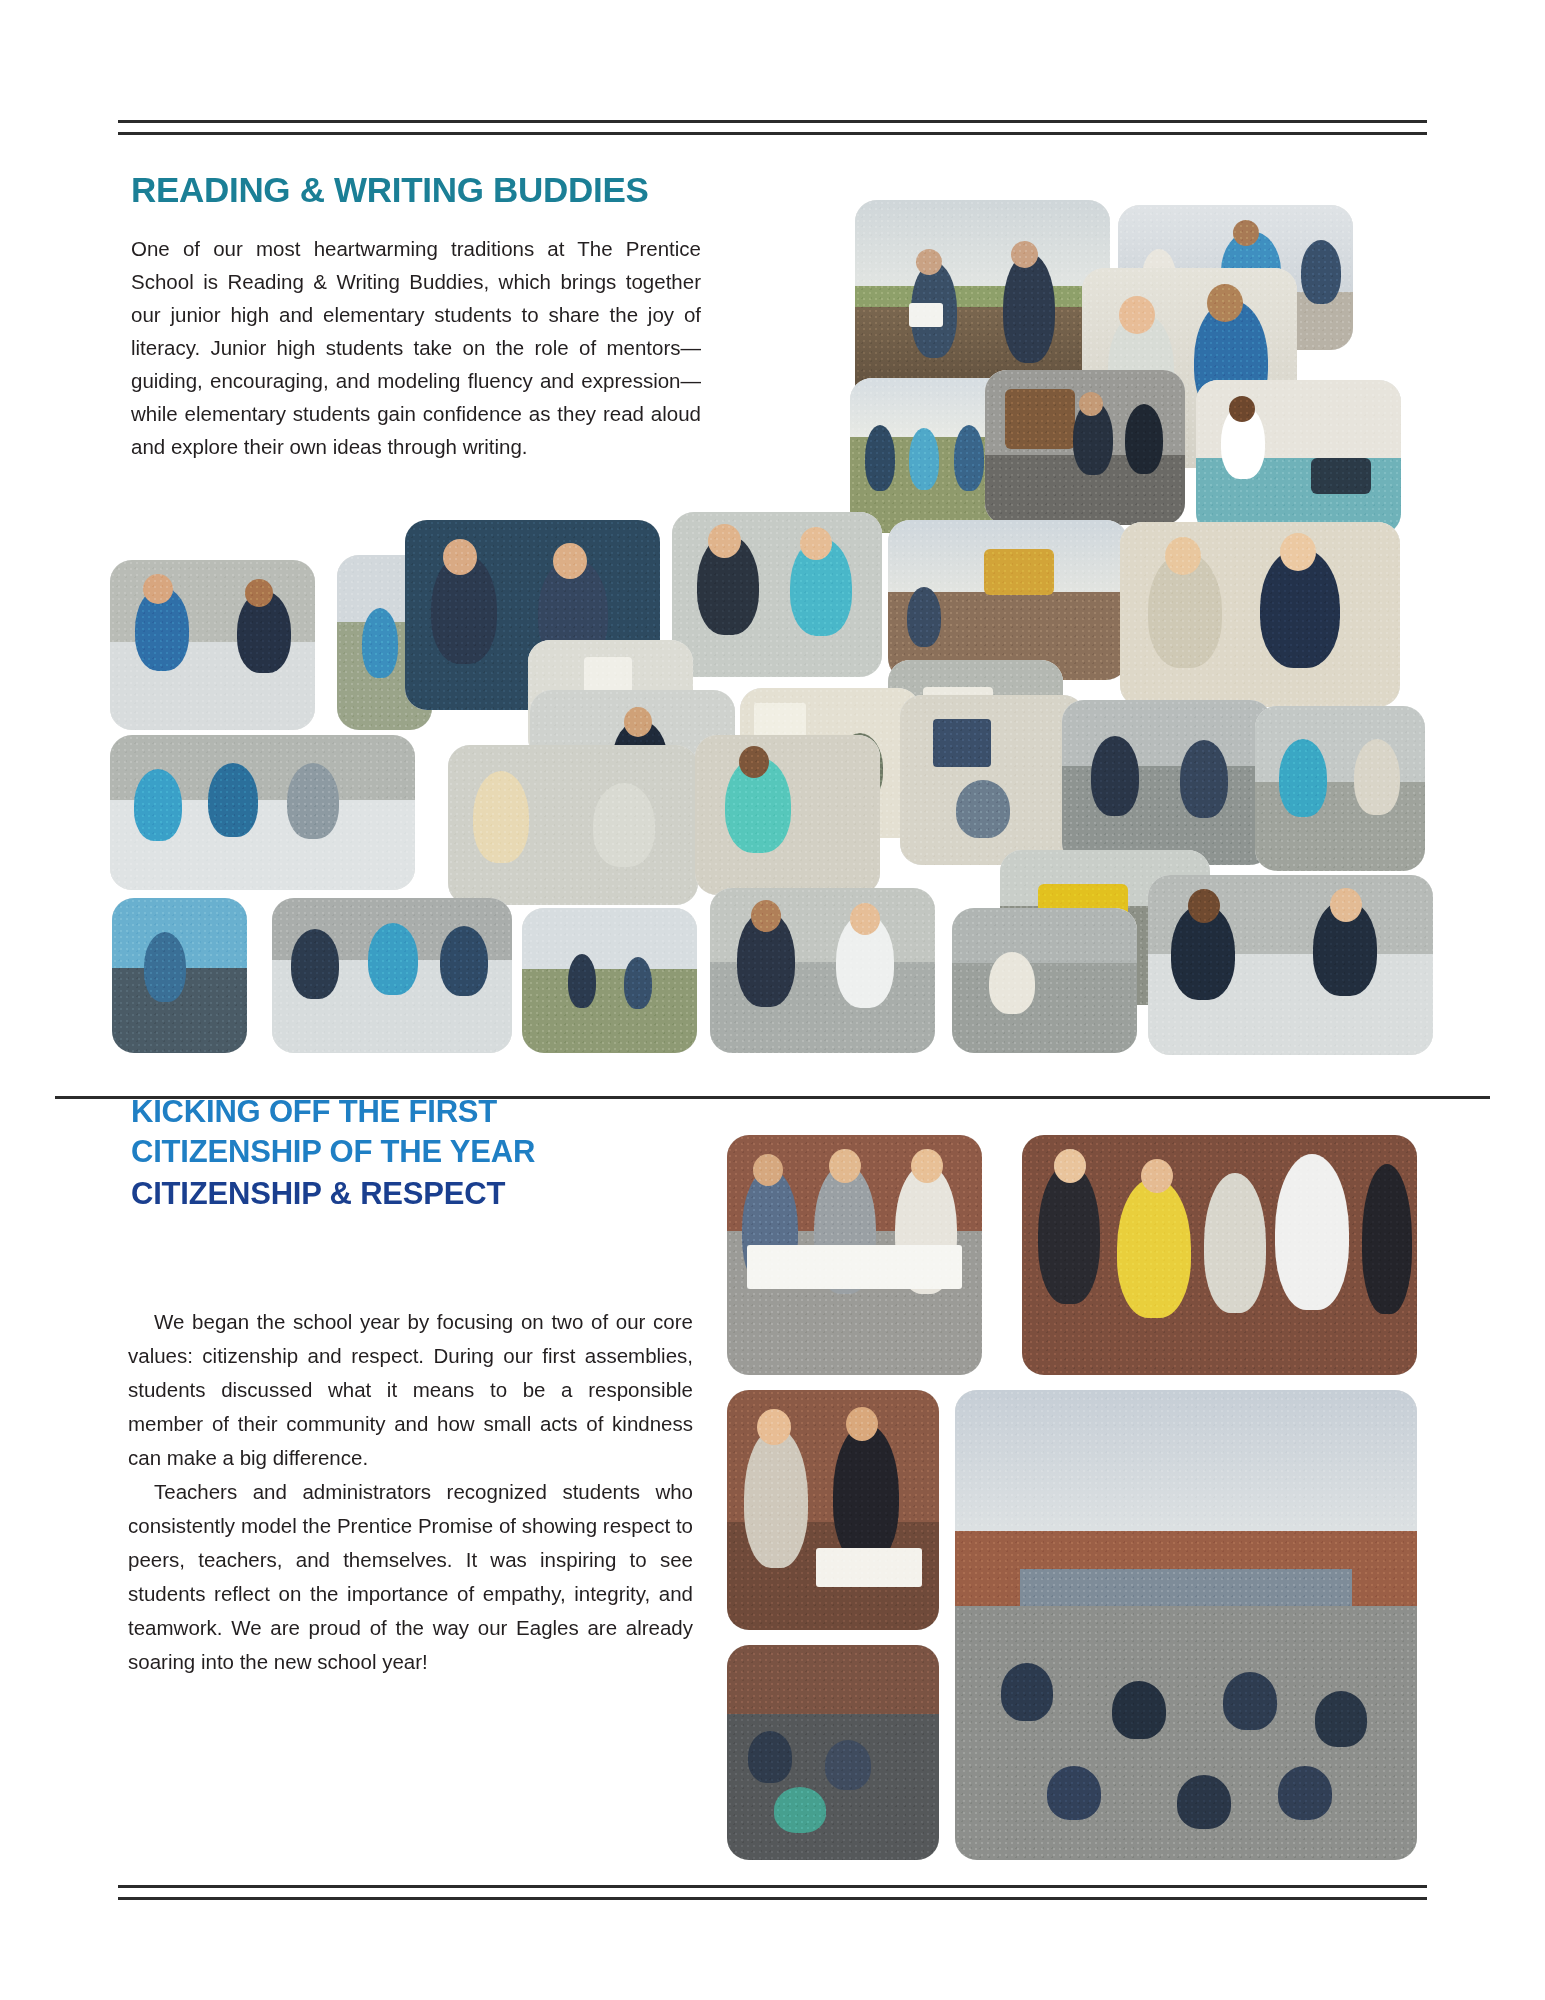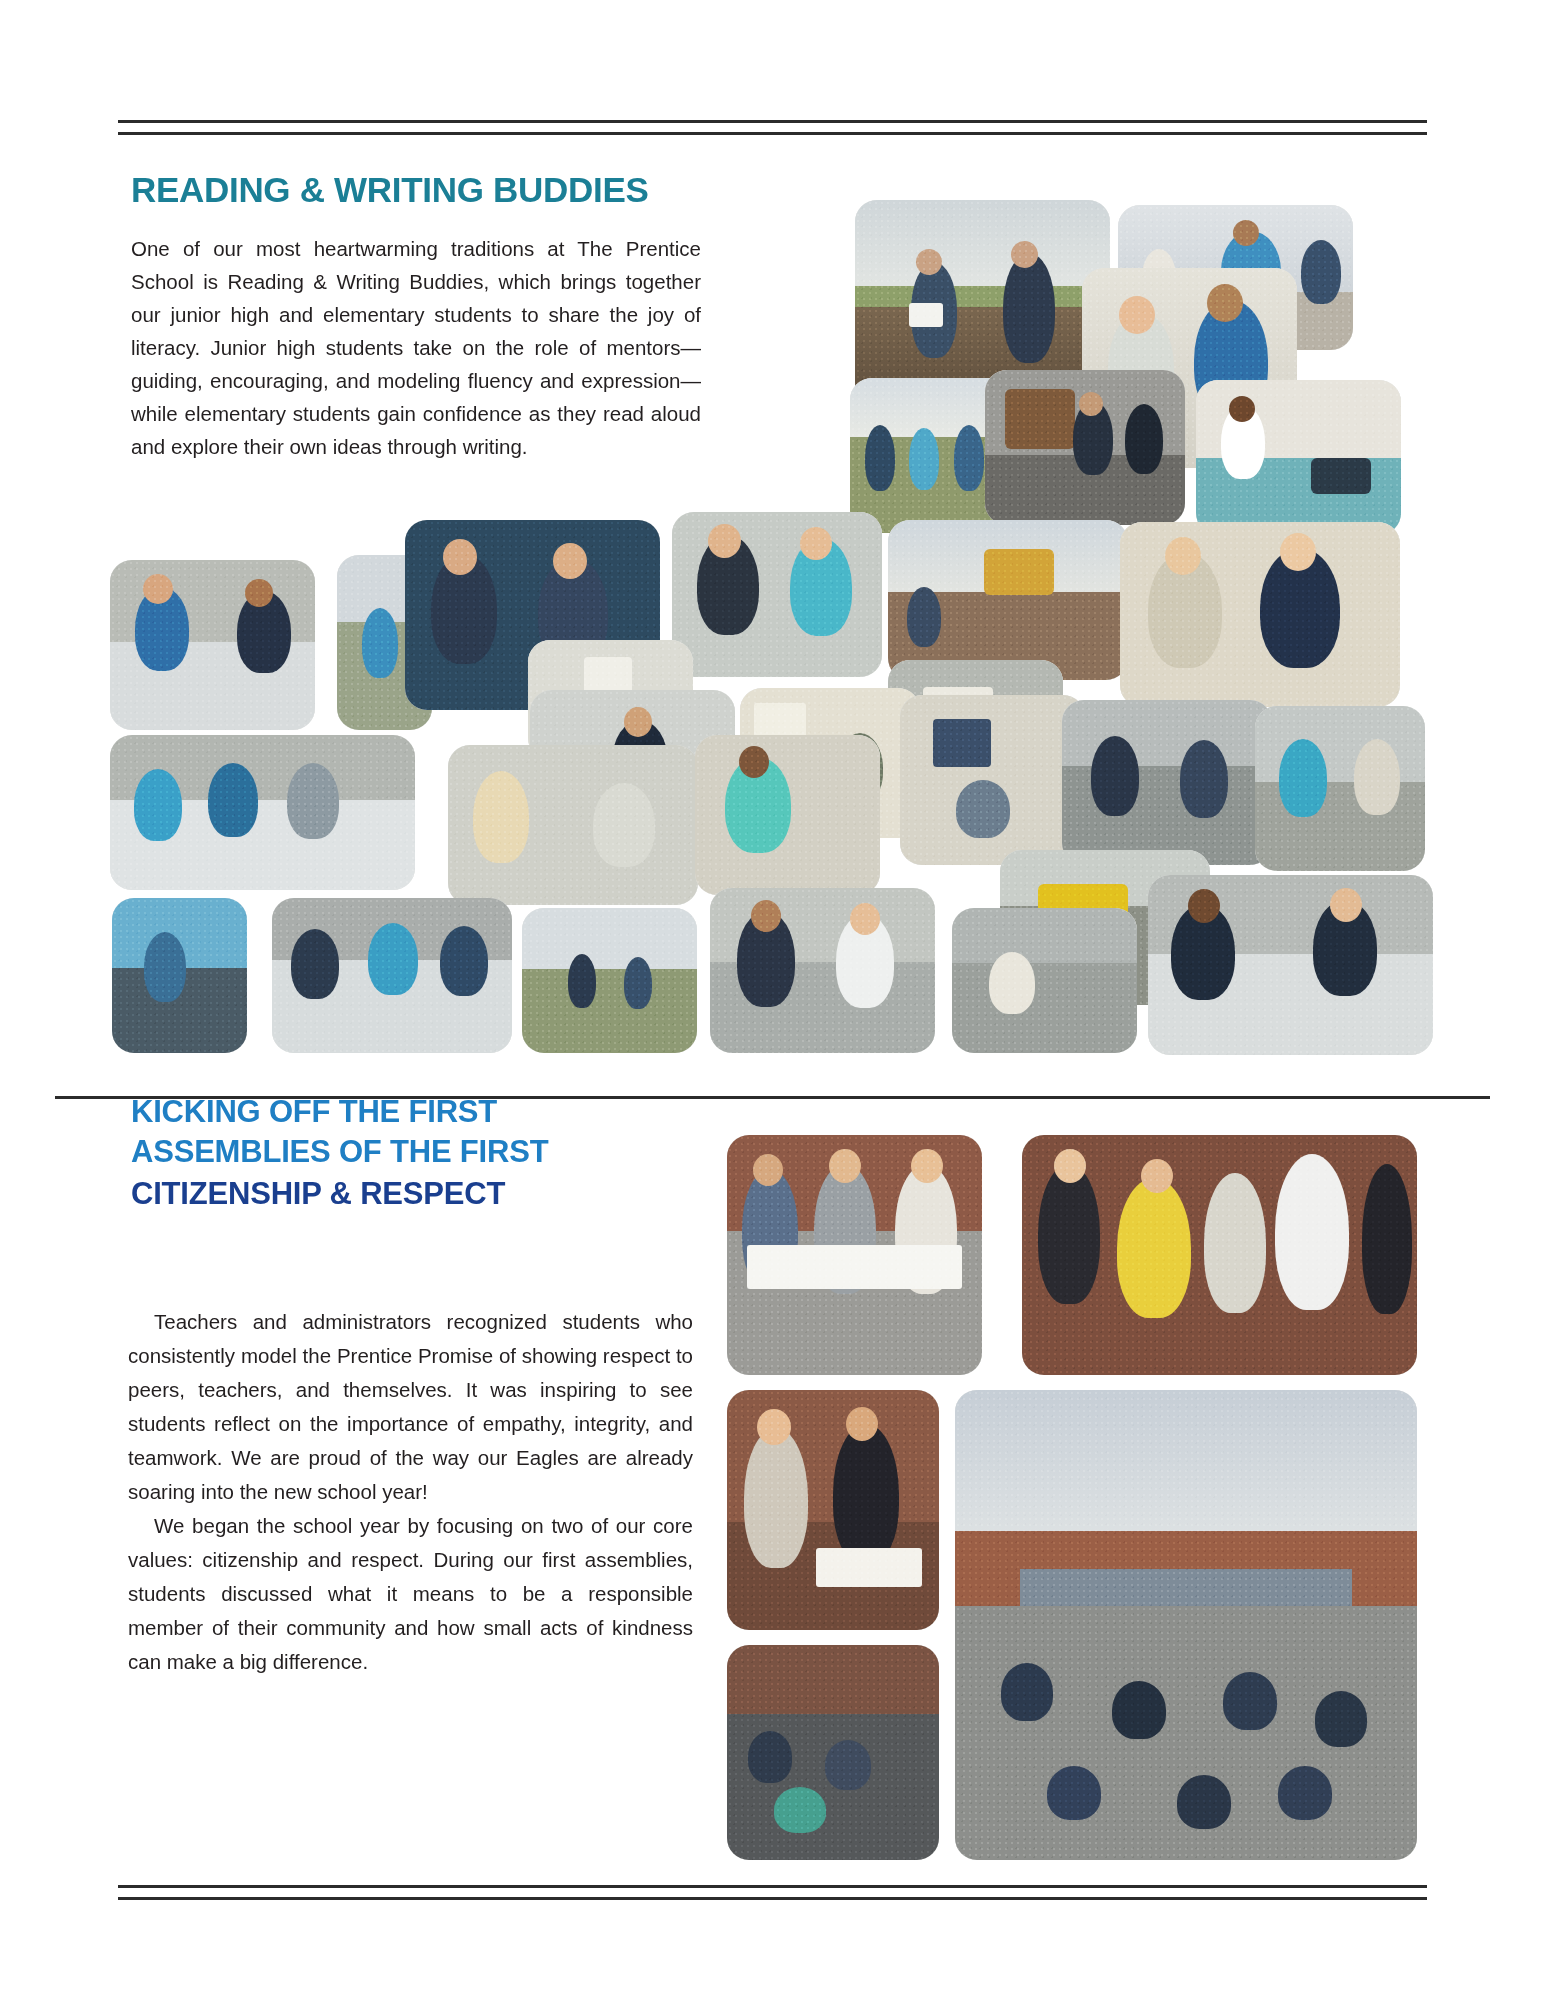--- a/index.html
+++ b/index.html
@@ -383,27 +383,27 @@
     <div class="blobA" style="left:14%; top:8%; width:32px; height:34px; border-radius:50%; background:#6f4a30;"></div>
     <div class="blobB" style="left:58%; top:14%; width:64px; height:96px; background:#222e3e;"></div>
     <div class="blobB" style="left:64%; top:7%; width:32px; height:34px; border-radius:50%; background:#e3bb94;"></div>
     <div class="grain"></div>
   </div>
 
   <div class="rule-mid"></div>
 
   <div class="sec2-title">
     <div class="l1">KICKING OFF THE FIRST</div>
-    <div class="l2">ASSEMBLIES OF THE FIRST</div>
+    <div class="l2">CITIZENSHIP OF THE YEAR</div>
     <div class="l3">CITIZENSHIP &amp; RESPECT</div>
   </div>
 
   <div class="sec2-body">
+    <p>We began the school year by focusing on two of our core values: citizenship and respect. During our first assemblies, students discussed what it means to be a responsible member of their community and how small acts of kindness can make a big difference.</p>
     <p>Teachers and administrators recognized students who consistently model the Prentice Promise of showing respect to peers, teachers, and themselves. It was inspiring to see students reflect on the importance of empathy, integrity, and teamwork. We are proud of the way our Eagles are already soaring into the new school year!</p>
-    <p>We began the school year by focusing on two of our core values: citizenship and respect. During our first assemblies, students discussed what it means to be a responsible member of their community and how small acts of kindness can make a big difference.</p>
   </div>
 
   <div class="photo" style="left:727px; top:1135px; width:255px; height:240px;">
     <div class="sky" style="background:#8e5a47; height:40%;"></div>
     <div class="ground" style="background:#9b9b97; height:60%;"></div>
     <div class="blobA" style="left:6%; top:14%; width:56px; height:120px; background:#5a6f8b;"></div>
     <div class="blobA" style="left:10%; top:8%; width:30px; height:32px; border-radius:50%; background:#d6a87f;"></div>
     <div class="blobB" style="left:34%; top:12%; width:62px; height:130px; background:#9aa0a4;"></div>
     <div class="blobB" style="left:40%; top:6%; width:32px; height:34px; border-radius:50%; background:#e2b98f;"></div>
     <div class="blobC" style="left:66%; top:12%; width:62px; height:130px; background:#e7e4dc;"></div>

